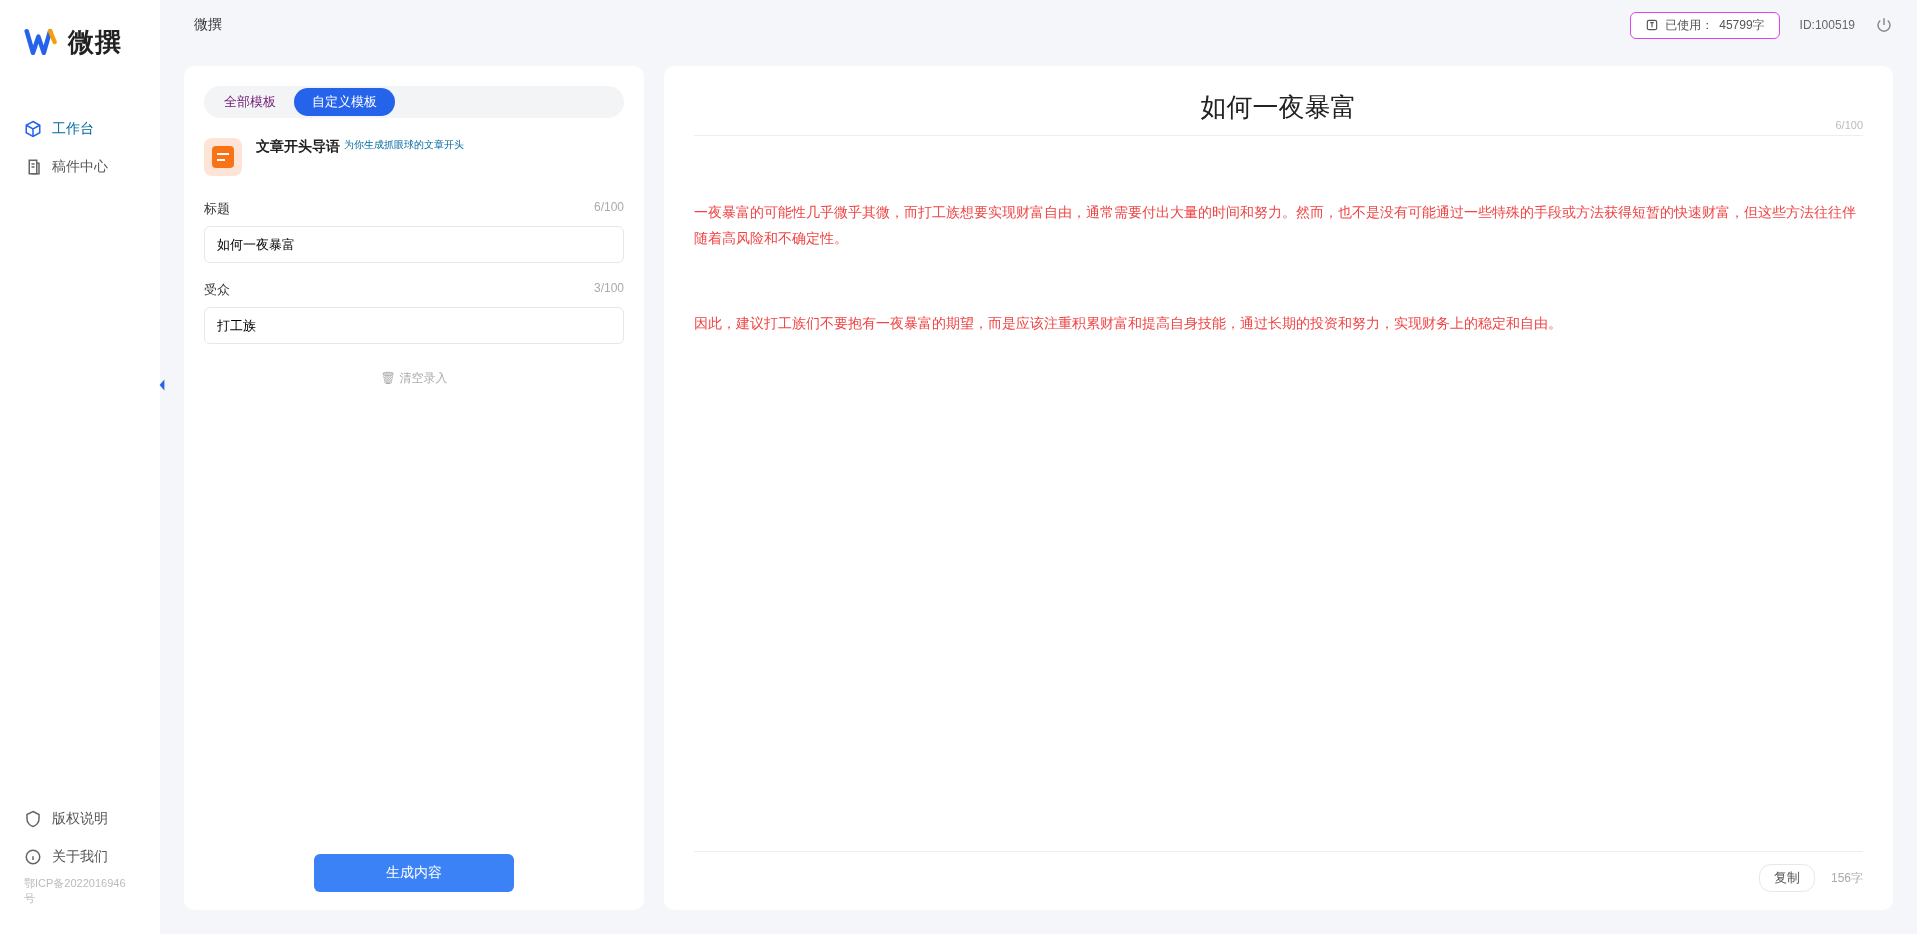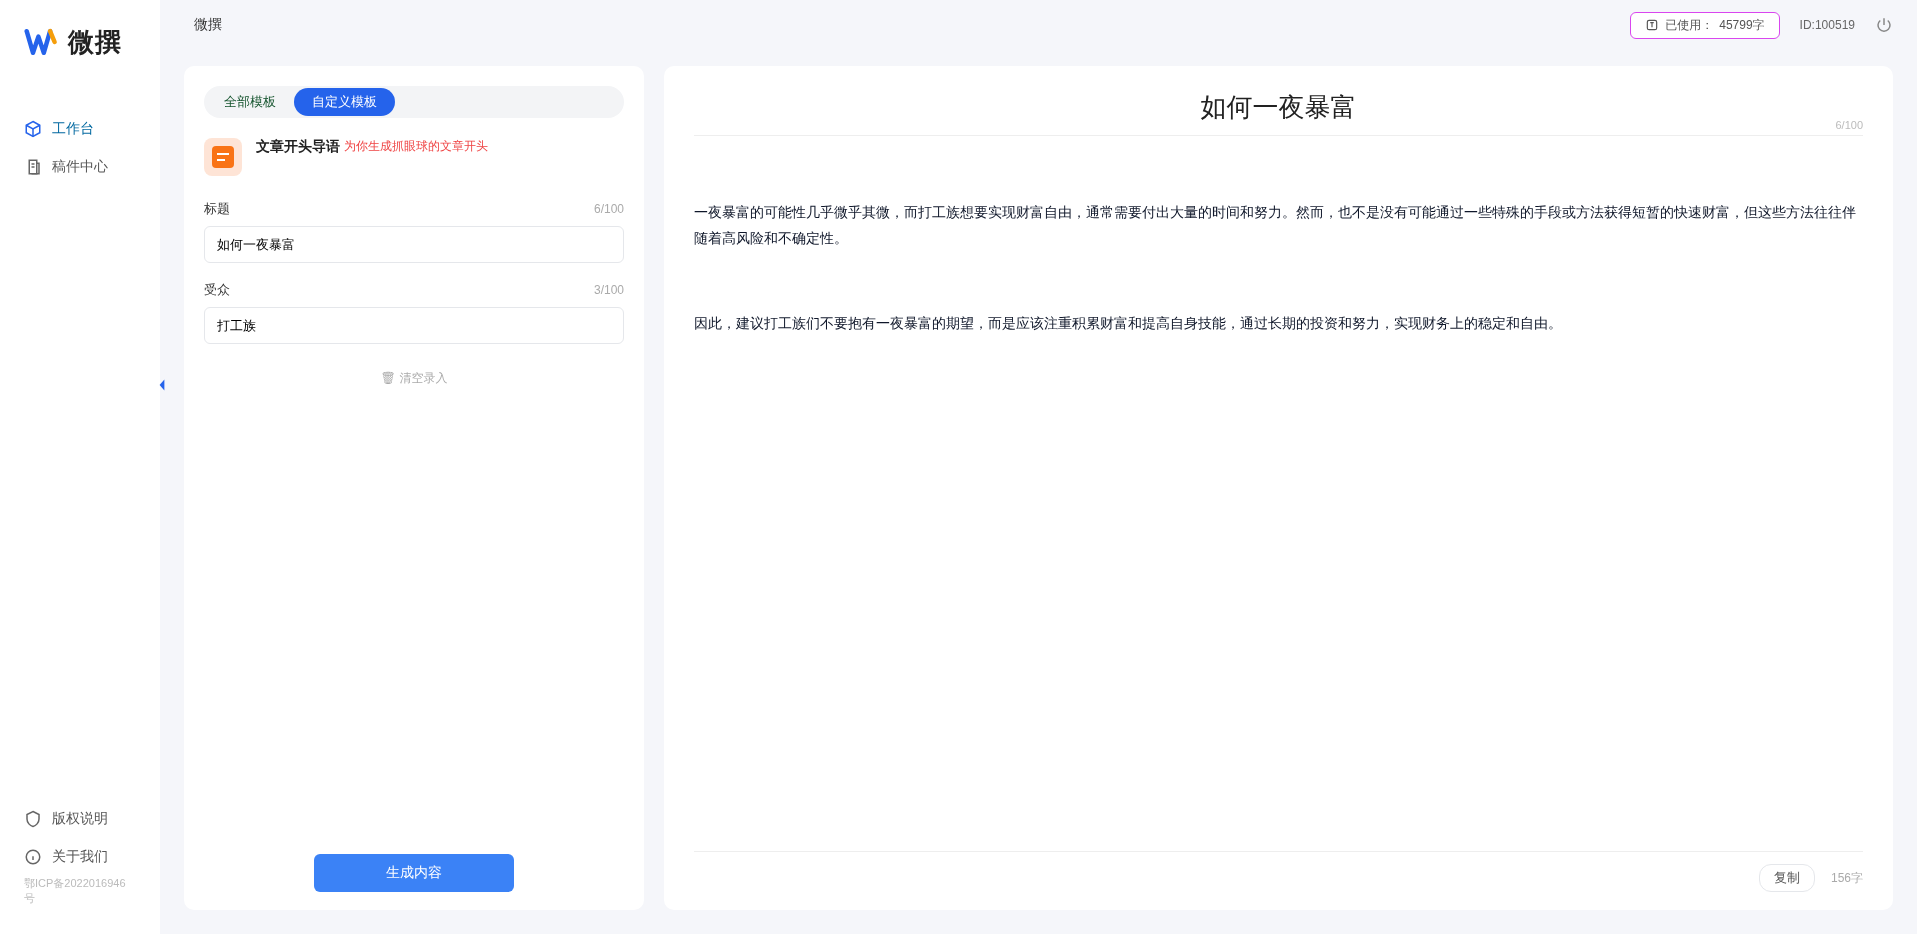--- a/index.html
+++ b/index.html
@@ -108,21 +108,21 @@
   background: #f3f4f6;
   border-radius: 20px;
   padding: 2px;
   margin-bottom: 20px;
 }
 .tab {
   padding: 5px 18px;
   font-size: 13px;
   border-radius: 18px;
   cursor: pointer;
-  color: #14532d;
+  color: #701a75;
 }
 .tab.active { background: #2563eb; color: #fff; }
 .template-header {
   display: flex;
   gap: 14px;
   margin-bottom: 24px;
   align-items: flex-start;
 }
 .template-icon {
   width: 38px;
@@ -146,26 +146,25 @@
   position: absolute;
   background: #fff;
   height: 2px;
   left: 5px;
   right: 5px;
 }
 .template-icon-inner::before { top: 7px; }
 .template-icon-inner::after { top: 13px; right: 9px; }
 .template-titles { display: flex; flex-direction: row; gap: 4px; }
 .template-title { font-size: 14px; font-weight: 600; color: #222; }
-.template-sub { font-size: 12px; color: #ef4444; }
+.template-sub { font-size: 10px; color: #0369a1; }
 .field { margin-bottom: 18px; }
 .field-label-row {
   display: flex;
   justify-content: space-between;
-  align-items: center;
   margin-bottom: 8px;
 }
 .field-label { font-size: 13px; color: #333; }
 .field-count { font-size: 12px; color: #aaa; }
 .input {
   width: 100%;
   border: 1px solid #e5e7eb;
   border-radius: 6px;
   padding: 10px 12px;
   font-size: 13px;
@@ -209,21 +208,21 @@
   position: absolute;
   right: 0;
   bottom: 4px;
   font-size: 11px;
   color: #bbb;
 }
 .result-body {
   flex: 1;
   font-size: 14px;
   line-height: 1.8;
-  color: #0f172a;
+  color: #ef4444;
   overflow-y: auto;
   white-space: pre-wrap;
 }
 .result-body p { margin-bottom: 10px; }
 .result-footer {
   display: flex;
   justify-content: flex-end;
   align-items: center;
   gap: 16px;
   border-top: 1px solid #eee;

